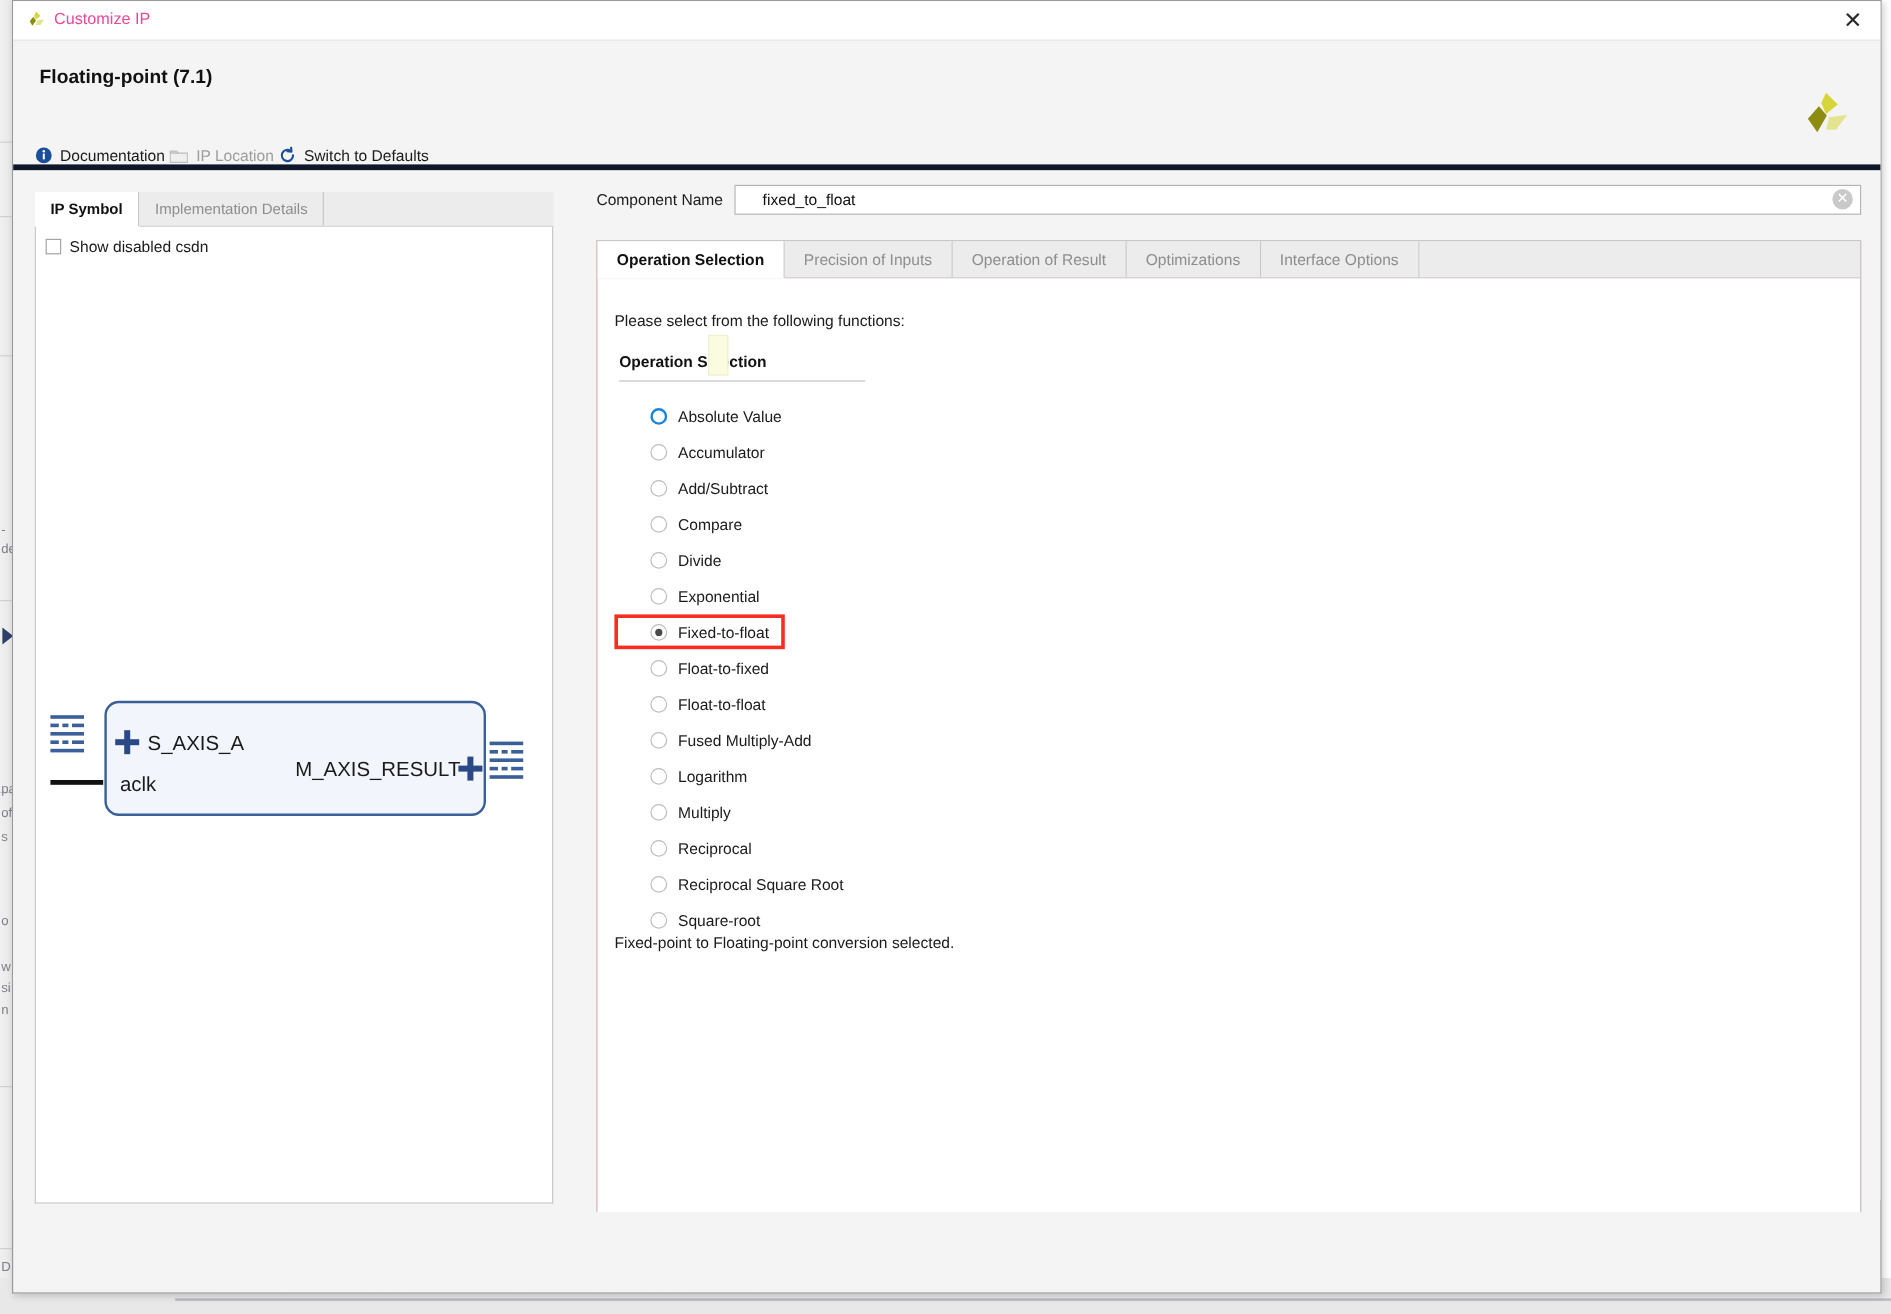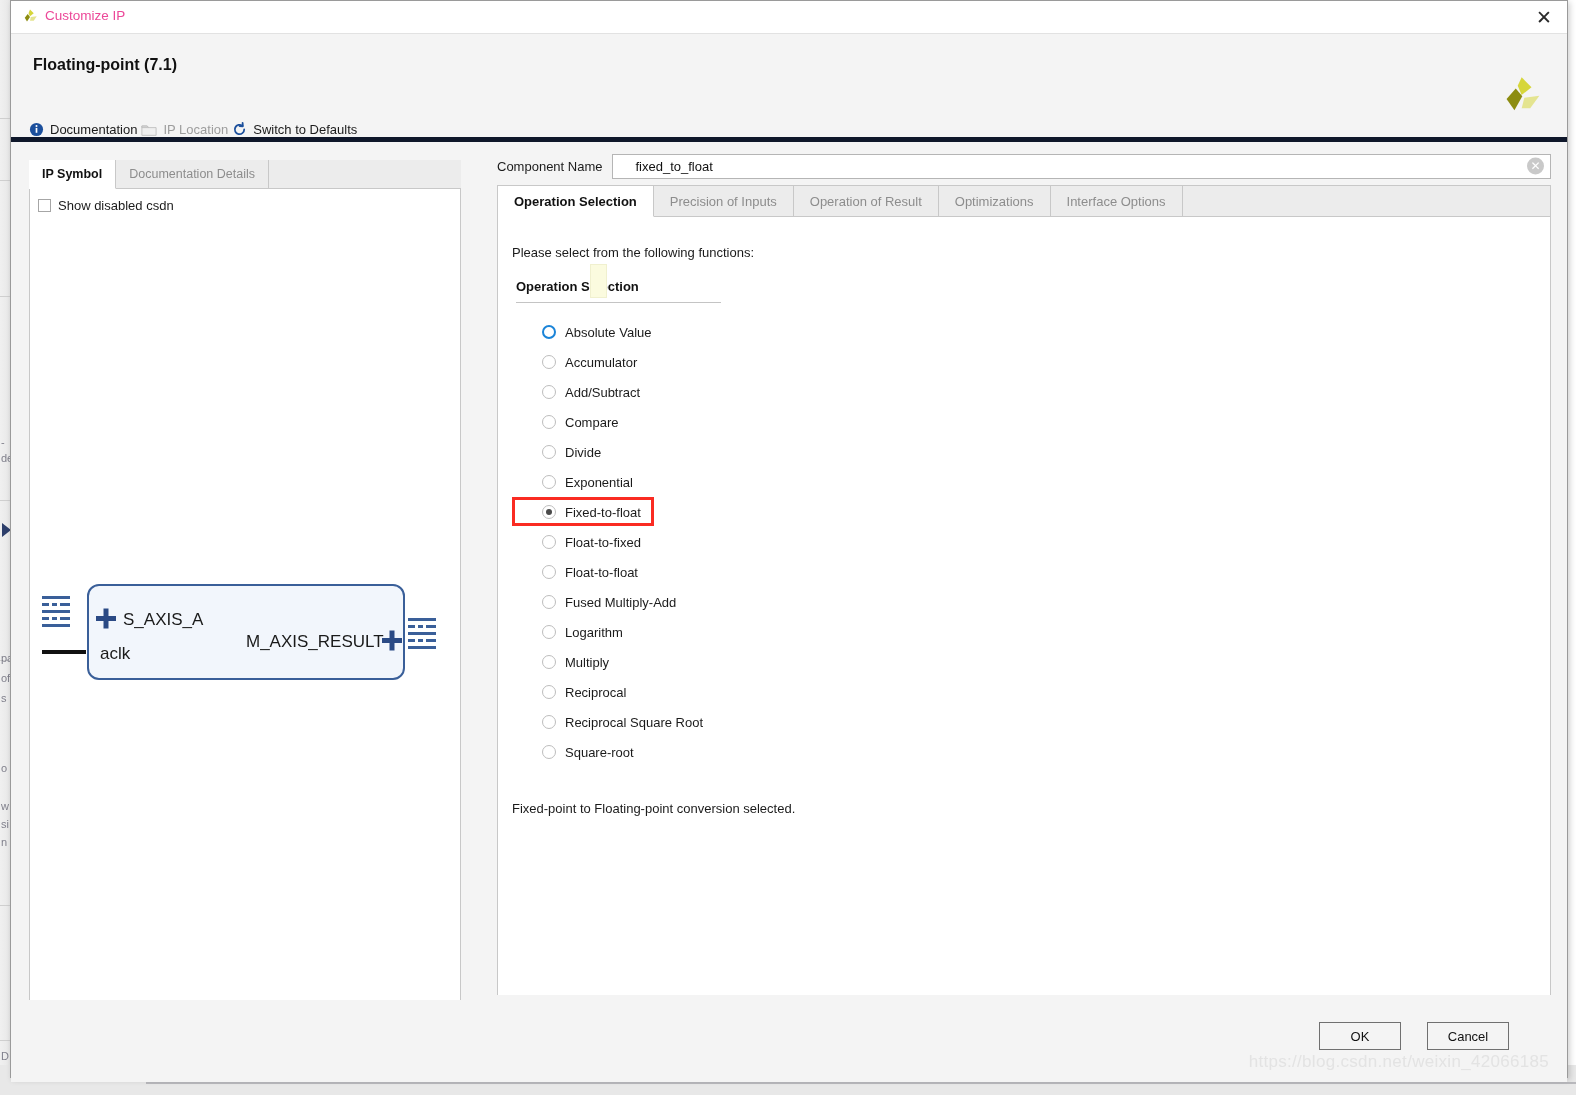--- a/index.html
+++ b/index.html
@@ -177,21 +177,21 @@
   }
   #compname-clear {
     position: absolute; right: 6px; top: 50%; transform: translateY(-50%);
     width: 17px; height: 17px; border-radius: 50%;
     background: #c9c9c9; color: #fff; font-size: 12px; line-height: 17px;
     text-align: center; cursor: pointer;
     font-family: "DejaVu Sans", sans-serif;
   }
 
   #tabs-area {
-    position: relative; margin-top: 3px;
+    position: relative; margin-top: 18px;
     height: 810px;
     border: 1px solid #c8c8c8;
     background: #fca5a5;
     box-sizing: border-box;
   }
   #right-tabstrip {
     position: relative; height: 30px; background: #ececec;
     border-bottom: 1px solid #c8c8c8;
     display: flex; align-items: stretch;
   }
@@ -241,21 +241,21 @@
 
   #annotation-box {
     position: absolute; left: 14px; top: 277px;
     width: 142px; height: 29px;
     border: 3px solid #fa2b22;
     box-sizing: border-box;
     pointer-events: none;
   }
 
   #status-text {
-    position: absolute; left: 14px; top: 584px; font-size: 13px;
+    position: absolute; left: 14px; top: 546px; font-size: 13px;
   }
 
   
   #footer {
     position: relative; height: 82px; background: #f4f4f4;
   }
   #footer-buttons {
     position: absolute; right: 58px; top: 22px;
     display: flex; gap: 26px;
   }
@@ -355,21 +355,21 @@
   </div>
 
   <div id="body">
 
     <div id="left-panel">
       <div class="tabstrip">
         <div class="tab active">
           <span>IP Symbol</span>
         </div>
         <div class="tab">
-          <span>Documentation Details</span>
+          <span>Implementation Details</span>
         </div>
         <div class="tab spacer"></div>
       </div>
 
       <div id="left-content">
         <div id="show-disabled-row">
           <span class="cbox"></span>
           <span id="show-disabled-label">Show disabled csdn</span>
         </div>
 
@@ -519,24 +519,13 @@
               </div>
             </div>
           <div id="annotation-box" style="top: 280px; border-color: rgb(250, 43, 34);"></div>
 
           <div id="status-text">Fixed-point to Floating-point conversion selected.</div>
         </div>
       </div>
     </div>
   </div>
 
-  <div id="footer">
-    <div id="footer-buttons">
-      <div class="dlg-btn">
-        <span>OK</span>
-      </div>
-      <div class="dlg-btn">
-        <span>Cancel</span>
-      </div>
-    </div>
-    <div id="watermark">https://blog.csdn.net/weixin_42066185</div>
-  </div>
 </div>
 
 </body></html>

